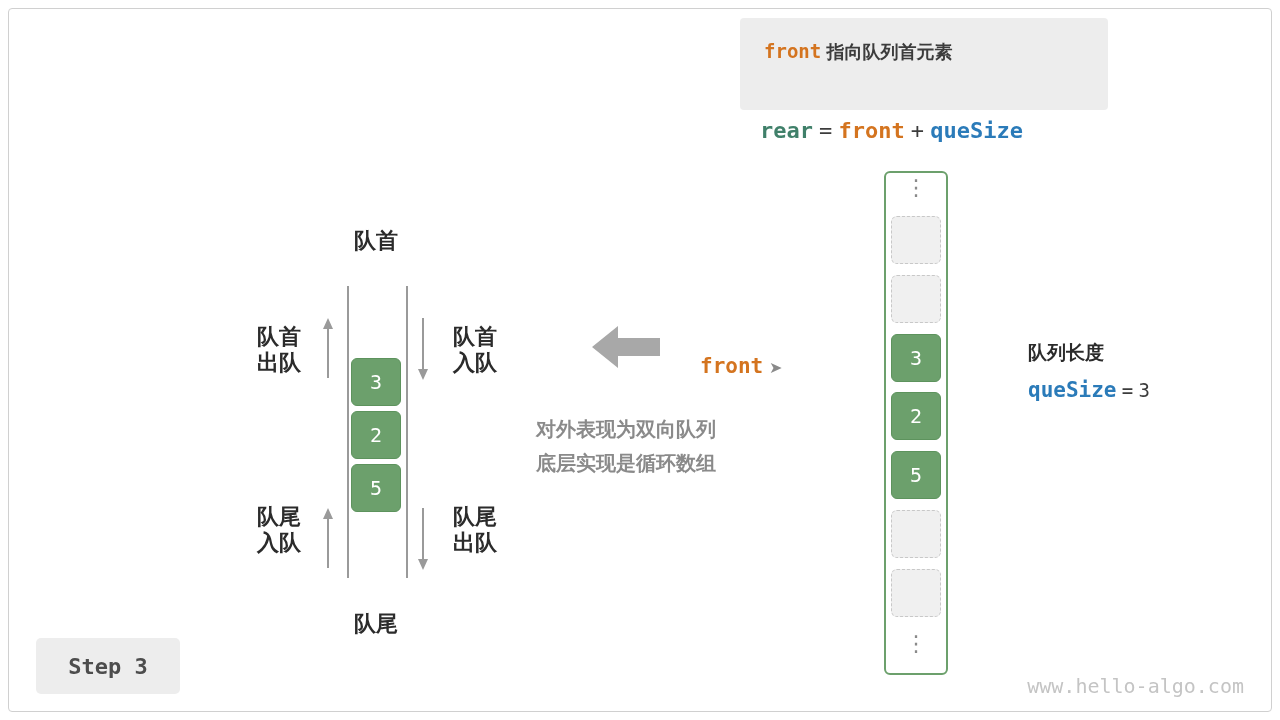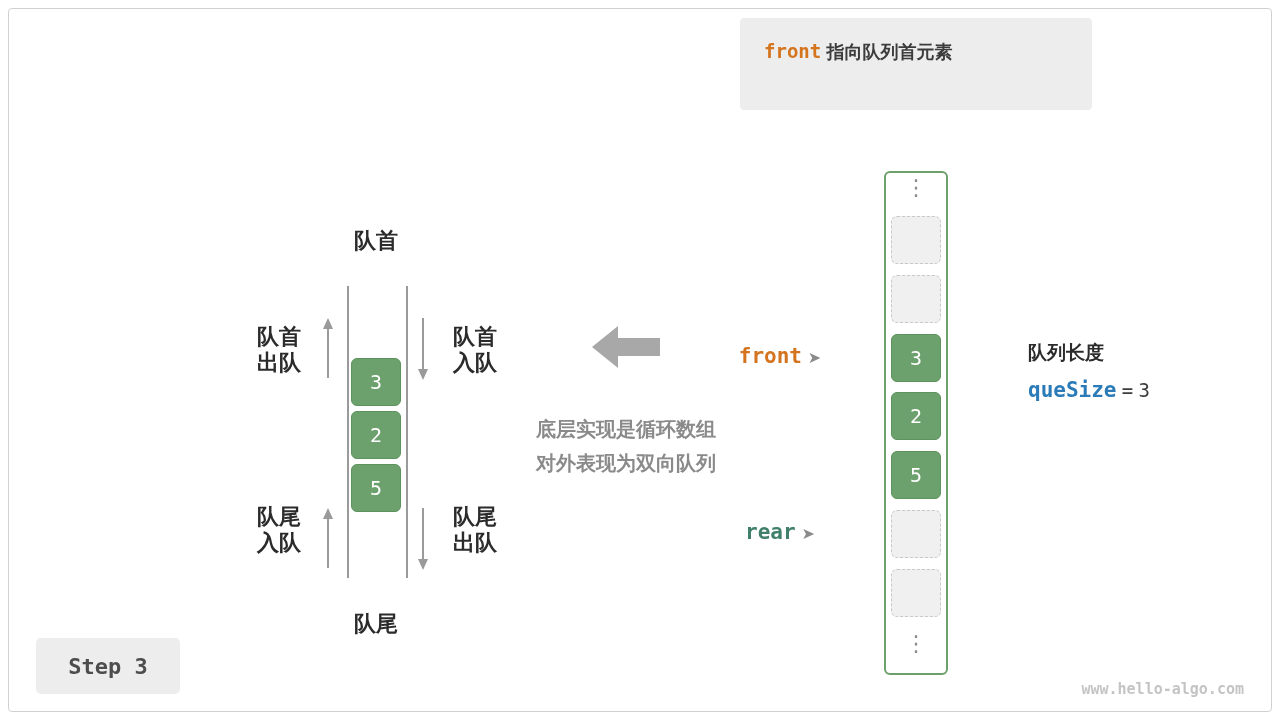--- a/index.html
+++ b/index.html
@@ -30,20 +30,21 @@
 
   
   .legend-box {
     position: absolute;
     left: 740px;
     top: 18px;
     width: 352px;
     height: 92px;
     background: #ededed;
     border-radius: 4px;
+    padding-left: 16px;
   }
   .legend-line {
     position: absolute;
     left: 24px;
     font-size: 19px;
     white-space: nowrap;
   }
   .legend-line.l1 { top: 22px; }
   .legend-line.l2 { top: 60px; }
   .mono {
@@ -129,21 +130,22 @@
     font-size: 22px;
     letter-spacing: 0;
     text-align: center;
     width: 64px;
     line-height: 8px;
   }
   .ptr-label {
     position: absolute;
     font-size: 21px;
     white-space: nowrap;
-    text-align: center;
+    text-align: left;
+    margin-top: 10px;
   }
   .side-text {
     position: absolute;
     font-size: 19px;
     color: #2b2b2b;
     white-space: nowrap;
   }
 
   
   .step-badge {
@@ -161,38 +163,44 @@
     font-family: "DejaVu Sans Mono", monospace;
     font-weight: bold;
     font-size: 22px;
   }
   .watermark {
     position: absolute;
     right: 36px;
     bottom: 22px;
     color: #c4c4c4;
     font-family: "DejaVu Sans Mono", monospace;
-    font-size: 15px;
-    font-weight: bold;
+    font-size: 20px;
   }
   svg { display: block; }
 </style>
 </head>
 <body>
 
 <div id="canvas">
   <div class="frame"></div>
 
   <div class="legend-box">
     <div class="legend-line l1">
       <span class="mono front-col">front</span>
       <span class="cn">指向队列首元素</span>
     </div>
   </div>
 
+  <div class="formula">
+    <span class="mono rear-col">rear</span>
+    <span class="op">=</span>
+    <span class="mono front-col">front</span>
+    <span class="op">+</span>
+    <span class="mono quesize-col">queSize</span>
+  </div>
 
   <div class="label" style="left:348px; top:228px; width:56px;">队首</div>
   <div class="label" style="left:348px; top:611px; width:56px;">队尾</div>
 
   <div class="vline" style="left:347px; top:286px; height:292px;"></div>
   <div class="vline" style="left:406px; top:286px; height:292px;"></div>
 
   <svg style="position:absolute; left:318px; top:318px;" width="20" height="62">
     <line x1="10" y1="60" x2="10" y2="8" stroke="#9a9a9a" stroke-width="2"></line>
     <polygon points="10,0 5,11 15,11" fill="#9a9a9a"></polygon>
@@ -231,45 +239,41 @@
 
   <div class="cell filled" style="left:351px; top:358px;">3</div>
   <div class="cell filled" style="left:351px; top:411px;">2</div>
   <div class="cell filled" style="left:351px; top:464px;">5</div>
 
   <svg style="position:absolute; left:592px; top:322px;" width="68" height="50">
     <polygon points="0,25 26,4 26,16 68,16 68,34 26,34 26,46" fill="#a8a8a8"></polygon>
   </svg>
 
   <div class="note" style="left:504px; top:412px; width:244px;">
+    <div>对外表现为双向队列</div>
     <div>底层实现是循环数组</div>
-    <div>对外表现为双向队列</div>
   </div>
 
   <div class="array-box"></div>
   <div class="dots" style="left:884px; top:184px;">⋮</div>
 
   <div class="cell empty" style="left:891px; top:216px;"></div>
   <div class="cell empty" style="left:891px; top:275px;"></div>
   <div class="cell filled" style="left:891px; top:334px;">3</div>
   <div class="cell filled" style="left:891px; top:392px;">2</div>
   <div class="cell filled" style="left:891px; top:451px;">5</div>
   <div class="cell empty" style="left:891px; top:510px;"></div>
   <div class="cell empty" style="left:891px; top:569px;"></div>
 
   <div class="dots" style="left:884px; top:640px;">⋮</div>
 
   <div class="ptr-label" style="left:700px; top:344px; width:160px;">
     <span class="mono front-col">front</span>
     <span style="color:#8a8a8a; font-size:16px;">➤</span>
   </div>
-  <div class="ptr-label" style="left:700px; top:520px; width:160px;">
-    <span class="mono rear-col">rear</span>
-    <span style="color:#8a8a8a; font-size:16px;">➤</span>
-  </div>
 
   <div class="side-text" style="left:1028px; top:340px; font-weight:bold;font-family:Liberation Mono, monospace;">队列长度</div>
   <div class="side-text" style="left:1028px; top:378px;">
     <span class="mono quesize-col" style="font-size:21px;">queSize</span>
     <span class="mono" style="color:#3c3c3c; font-weight:normal;">=</span>
     <span class="mono" style="color:#3c3c3c; font-weight:normal;">3</span>
   </div>
 
   <div class="step-badge">Step 3</div>
 

